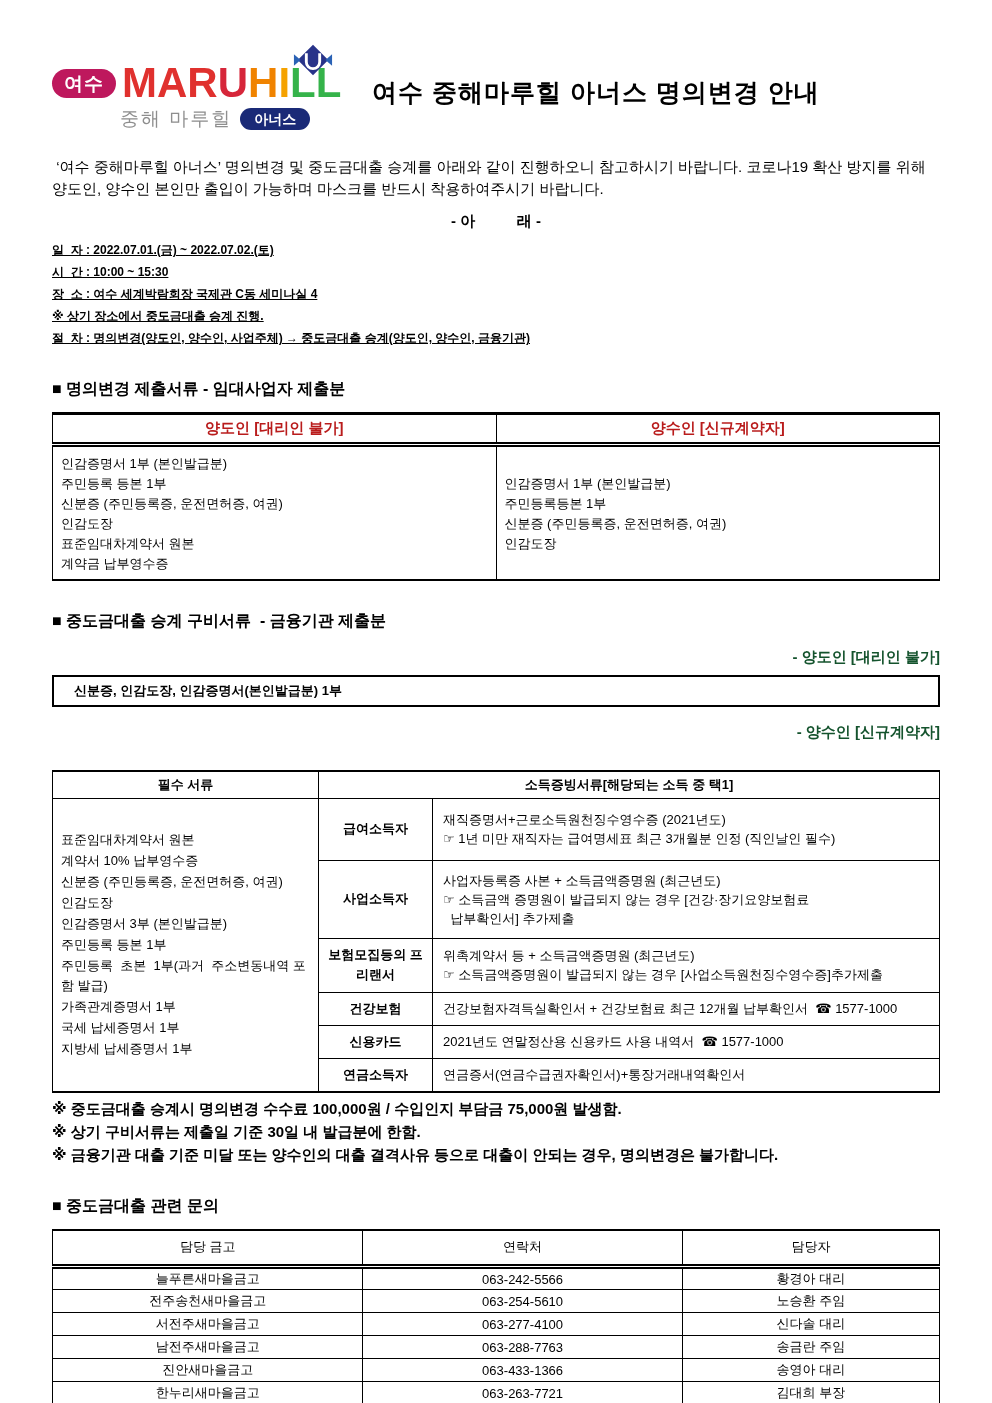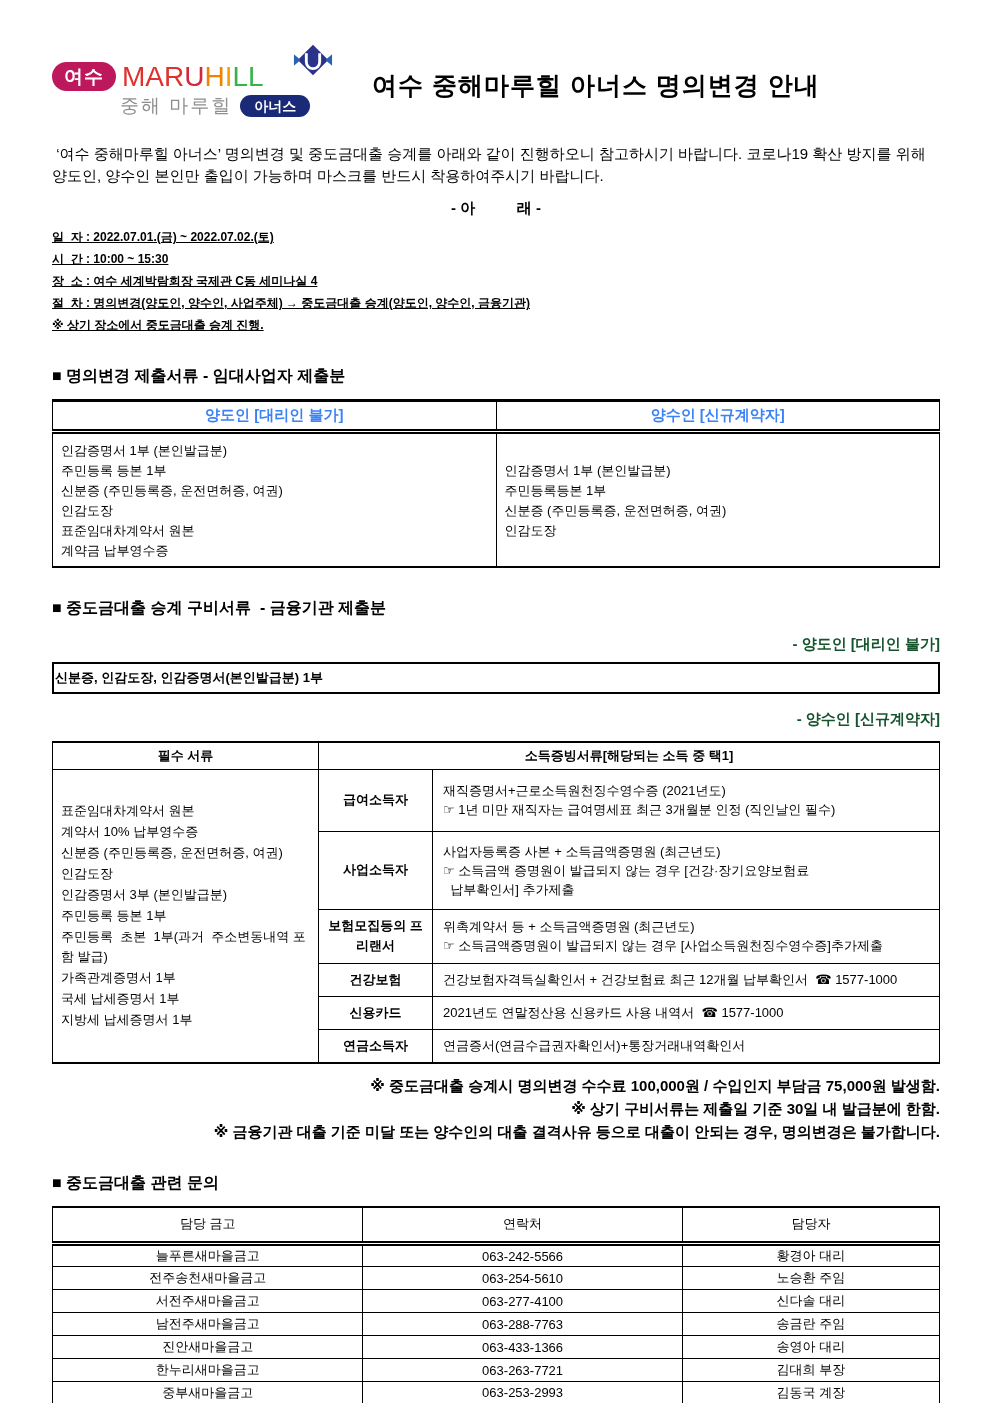--- a/index.html
+++ b/index.html
@@ -12,21 +12,21 @@
     padding: 52px 52px 20px 52px;
   }
   
   .header-row { display: flex; align-items: center; }
   .logo { position: relative; width: 292px; flex: 0 0 auto; padding-top: 10px; }
   .logo-row1 { display: flex; align-items: center; gap: 6px; }
   .yeosu-badge {
     background: #be185d; color: #fff; font-weight: bold; font-size: 19px;
     border-radius: 18px; padding: 5px 12px; letter-spacing: 1px; line-height: 1;
   }
-  .brand-word { font-size: 28px; font-weight: normal; letter-spacing: 0; line-height: 1; }
+  .brand-word { font-size: 42px; font-weight: bold; letter-spacing: 0; line-height: 1; }
   .brand-word span { display: inline-block; }
   .diamond-icon { position: absolute; top: -12px; left: 240px; width: 42px; height: 42px; }
   .logo-row2 { display: flex; align-items: center; gap: 8px; margin: 2px 0 0 68px; }
   .junghae-text { color: #8e8e8e; font-weight: normal; font-size: 19px; letter-spacing: 2px; }
   .honors-badge {
     background: #1a2a77; color: #fff; font-weight: bold; font-size: 14px;
     border-radius: 14px; padding: 3px 14px; line-height: 1.2;
   }
   .doc-title { font-size: 25px; letter-spacing: 1px; margin-left: 28px; white-space: pre-wrap; }
   
@@ -35,54 +35,54 @@
   .info-lines { font-size: 12px; text-decoration: underline; }
   .info-line { font-weight: bold; line-height: 22px; white-space: pre-wrap; }
   
   .sec-heading { font-size: 16px; font-weight: bold; margin: 30px 0 0 0; white-space: pre-wrap; }
   .sub-label { color: #14532d; font-size: 15px; font-weight: bold; margin: 16px 0 8px 10px; white-space: pre-wrap; text-align: right; }
   
   table { border-collapse: collapse; width: 100%; table-layout: fixed; }
   
   .table1 { margin-top: 12px; border: 1px solid #000; border-top: 3px solid #000; border-bottom: 2px solid #000; }
   .table1 th {
-    color: #3b82f6; font-size: 15px; font-weight: bold; height: 31px;
+    color: #b91c1c; font-size: 15px; font-weight: bold; height: 31px;
     border-bottom: 5px double #000; border-left: 1px solid #000; text-align: center;
   }
   .table1 td {
     width: 50%; vertical-align: middle; font-size: 13px; padding: 6px 8px;
     border-left: 1px solid #000;
     margin-left: 20px;
   }
   .doc-line { line-height: 17px; padding: 1.5px 0; white-space: pre-wrap; }
   
   .single-box {
     border: 2px solid #000; font-size: 13px; font-weight: bold;
-    padding: 5px 1px; margin: 4px 0 2px 0; white-space: pre-wrap;
-  }
-  
-  .table2 { margin-top: 12px; border: 1px solid #000; border-top: 2px solid #000; border-bottom: 2px solid #000; }
+    padding: 5px 20px; margin: 4px 0 2px 0; white-space: pre-wrap;
+  }
+  
+  .table2 { margin-top: 28px; border: 1px solid #000; border-top: 2px solid #000; border-bottom: 2px solid #000; }
   .table2 th {
     font-size: 13px; font-weight: bold; height: 27px; text-align: center;
     border: 1px solid #000; border-top: none;
   }
   .table2 col.c-docs { width: 266px; }
   .table2 col.c-type { width: 114px; }
   .table2 td { border: 1px solid #000; font-size: 13px; vertical-align: middle; }
   .docs-cell { padding: 8px 8px; }
   .docs-cell .doc-line { line-height: 20px; padding: 0.5px 0; }
   .type-cell { text-align: center; font-weight: bold; padding: 6px 4px; line-height: 20px; }
   .desc-cell { padding: 6px 10px; }
   .desc-cell div { line-height: 19px; white-space: pre-wrap; }
   .r-salary .desc-cell, .r-salary .type-cell { height: 62px; }
   .r-biz .desc-cell { height: 78px; }
   .r-free .desc-cell { height: 54px; }
   .r-one .desc-cell { height: 30px; }
   
-  .notes { margin-top: 10px; text-align: right; }
+  .notes { margin-top: 4px; }
   .note-line { font-size: 15px; font-weight: bold; line-height: 23px; white-space: pre-wrap; }
   
   .table3 { margin-top: 12px; border: 1px solid #000; border-top: 2px solid #000; border-bottom: 2px solid #000; }
   .table3 th {
     font-size: 13px; font-weight: normal; height: 37px; text-align: center;
     border-left: 1px solid #000; border-bottom: 5px double #000;
   }
   .table3 td {
     font-size: 13px; height: 23px; text-align: center;
     border-left: 1px solid #000; border-bottom: 1px solid #000;
@@ -116,22 +116,22 @@
   </div>
   <h1 class="doc-title">여수 중해마루힐 아너스 명의변경 안내</h1>
 </div>
 
 <p class="intro"> ‘여수 중해마루힐 아너스’ 명의변경 및 중도금대출 승계를 아래와 같이 진행하오니 참고하시기 바랍니다. 코로나19 확산 방지를 위해 양도인, 양수인 본인만 출입이 가능하며 마스크를 반드시 착용하여주시기 바랍니다.</p>
 <div class="arae-line">- 아          래 -</div>
 <div class="info-lines">
     <div class="info-line">일  자 : 2022.07.01.(금) ~ 2022.07.02.(토)</div>
     <div class="info-line">시  간 : 10:00 ~ 15:30</div>
     <div class="info-line">장  소 : 여수 세계박람회장 국제관 C동 세미나실 4</div>
+    <div class="info-line">※ 상기 장소에서 중도금대출 승계 진행.</div>
     <div class="info-line">절  차 : 명의변경(양도인, 양수인, 사업주체) → 중도금대출 승계(양도인, 양수인, 금융기관)</div>
-    <div class="info-line">※ 상기 장소에서 중도금대출 승계 진행.</div>
   </div>
 
 <h2 class="sec-heading">■ 명의변경 제출서류 - 임대사업자 제출분</h2>
 <table class="table1">
   <colgroup>
       <col style="width:50%">
       <col style="width:50%">
     </colgroup>
   <thead>
     <tr>

